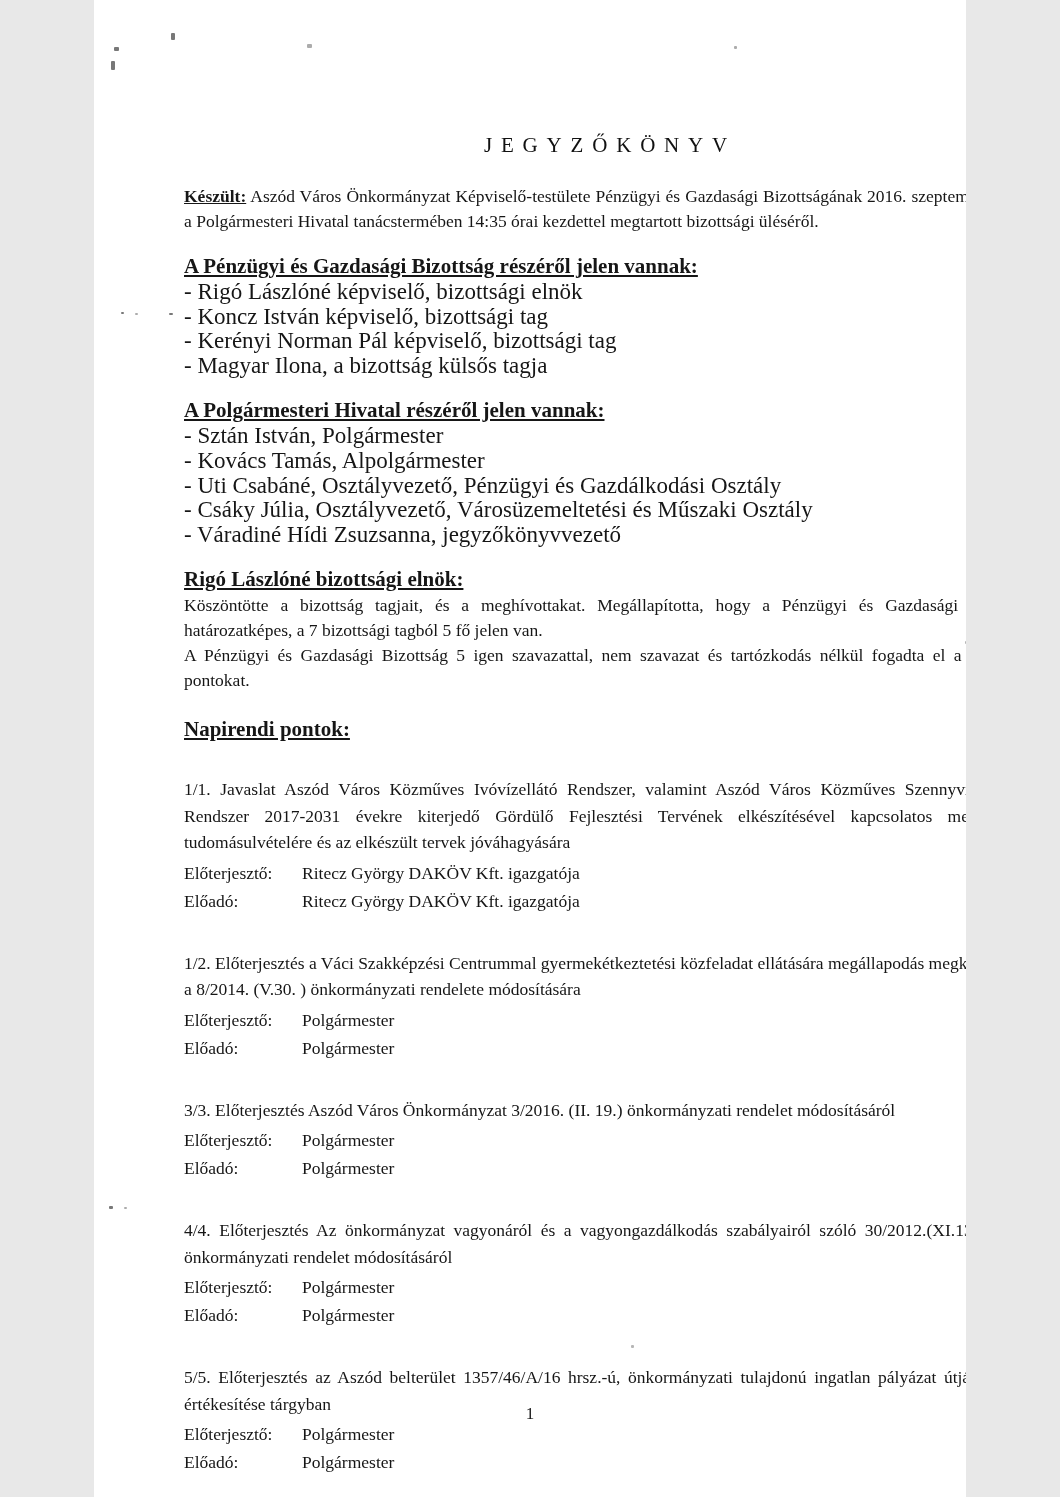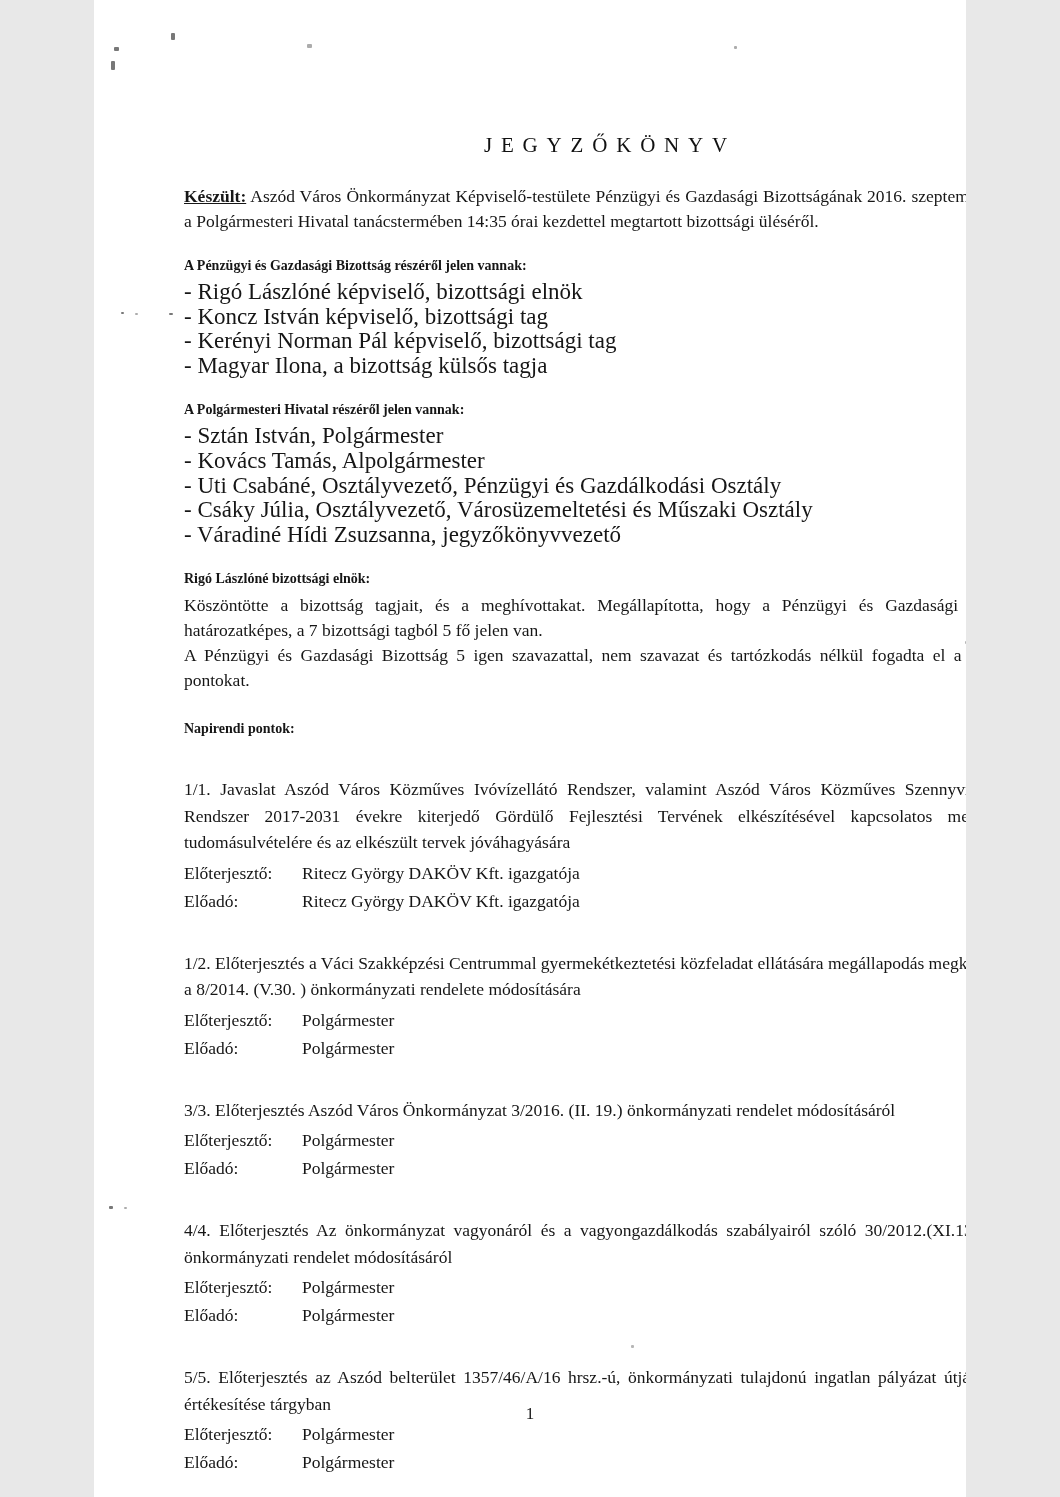--- a/index.html
+++ b/index.html
@@ -36,22 +36,23 @@
   .para {
     font-size: 17.5px;
     line-height: 25px;
     text-align: justify;
   }
 
   .intro { margin-bottom: 18px; }
   .intro .lbl { font-weight: bold; text-decoration: underline; }
 
   .heading {
-    font-size: 14px;
+    font-size: 21px;
     font-weight: bold;
+    text-decoration: underline;
     line-height: 24px;
     margin-top: 20px;
     margin-bottom: 2px;
   }
 
   .list { font-size: 23px; }
   .list-item { line-height: 24.6px; }
 
   .chair-block { margin-bottom: 0; }
   .chair-block .para { margin: 0; }

